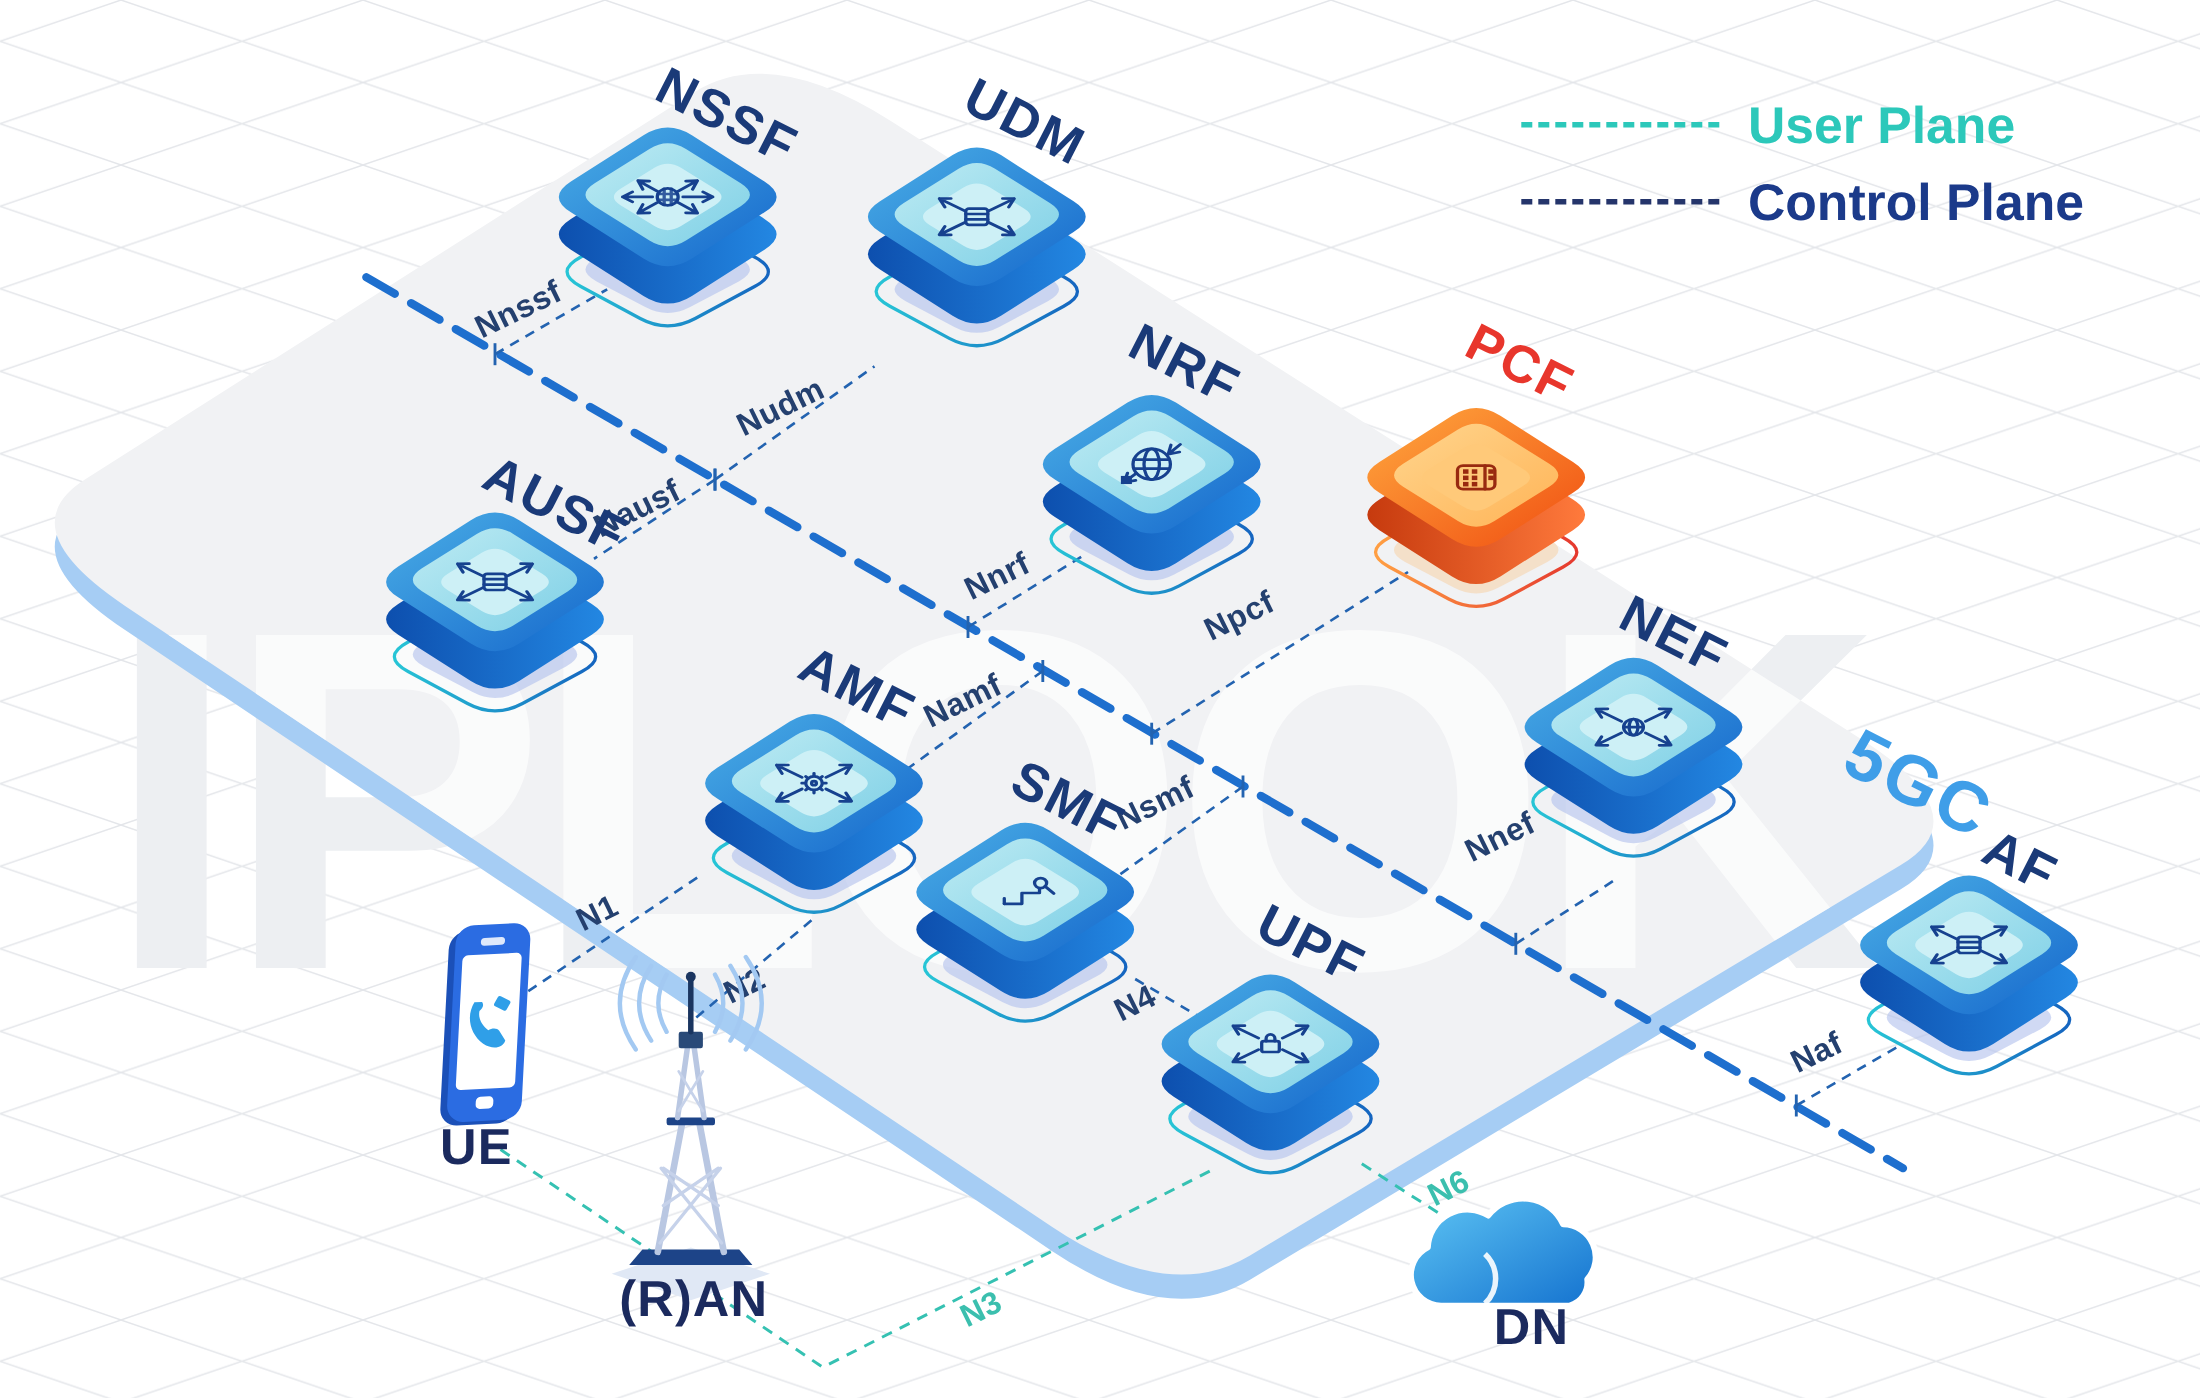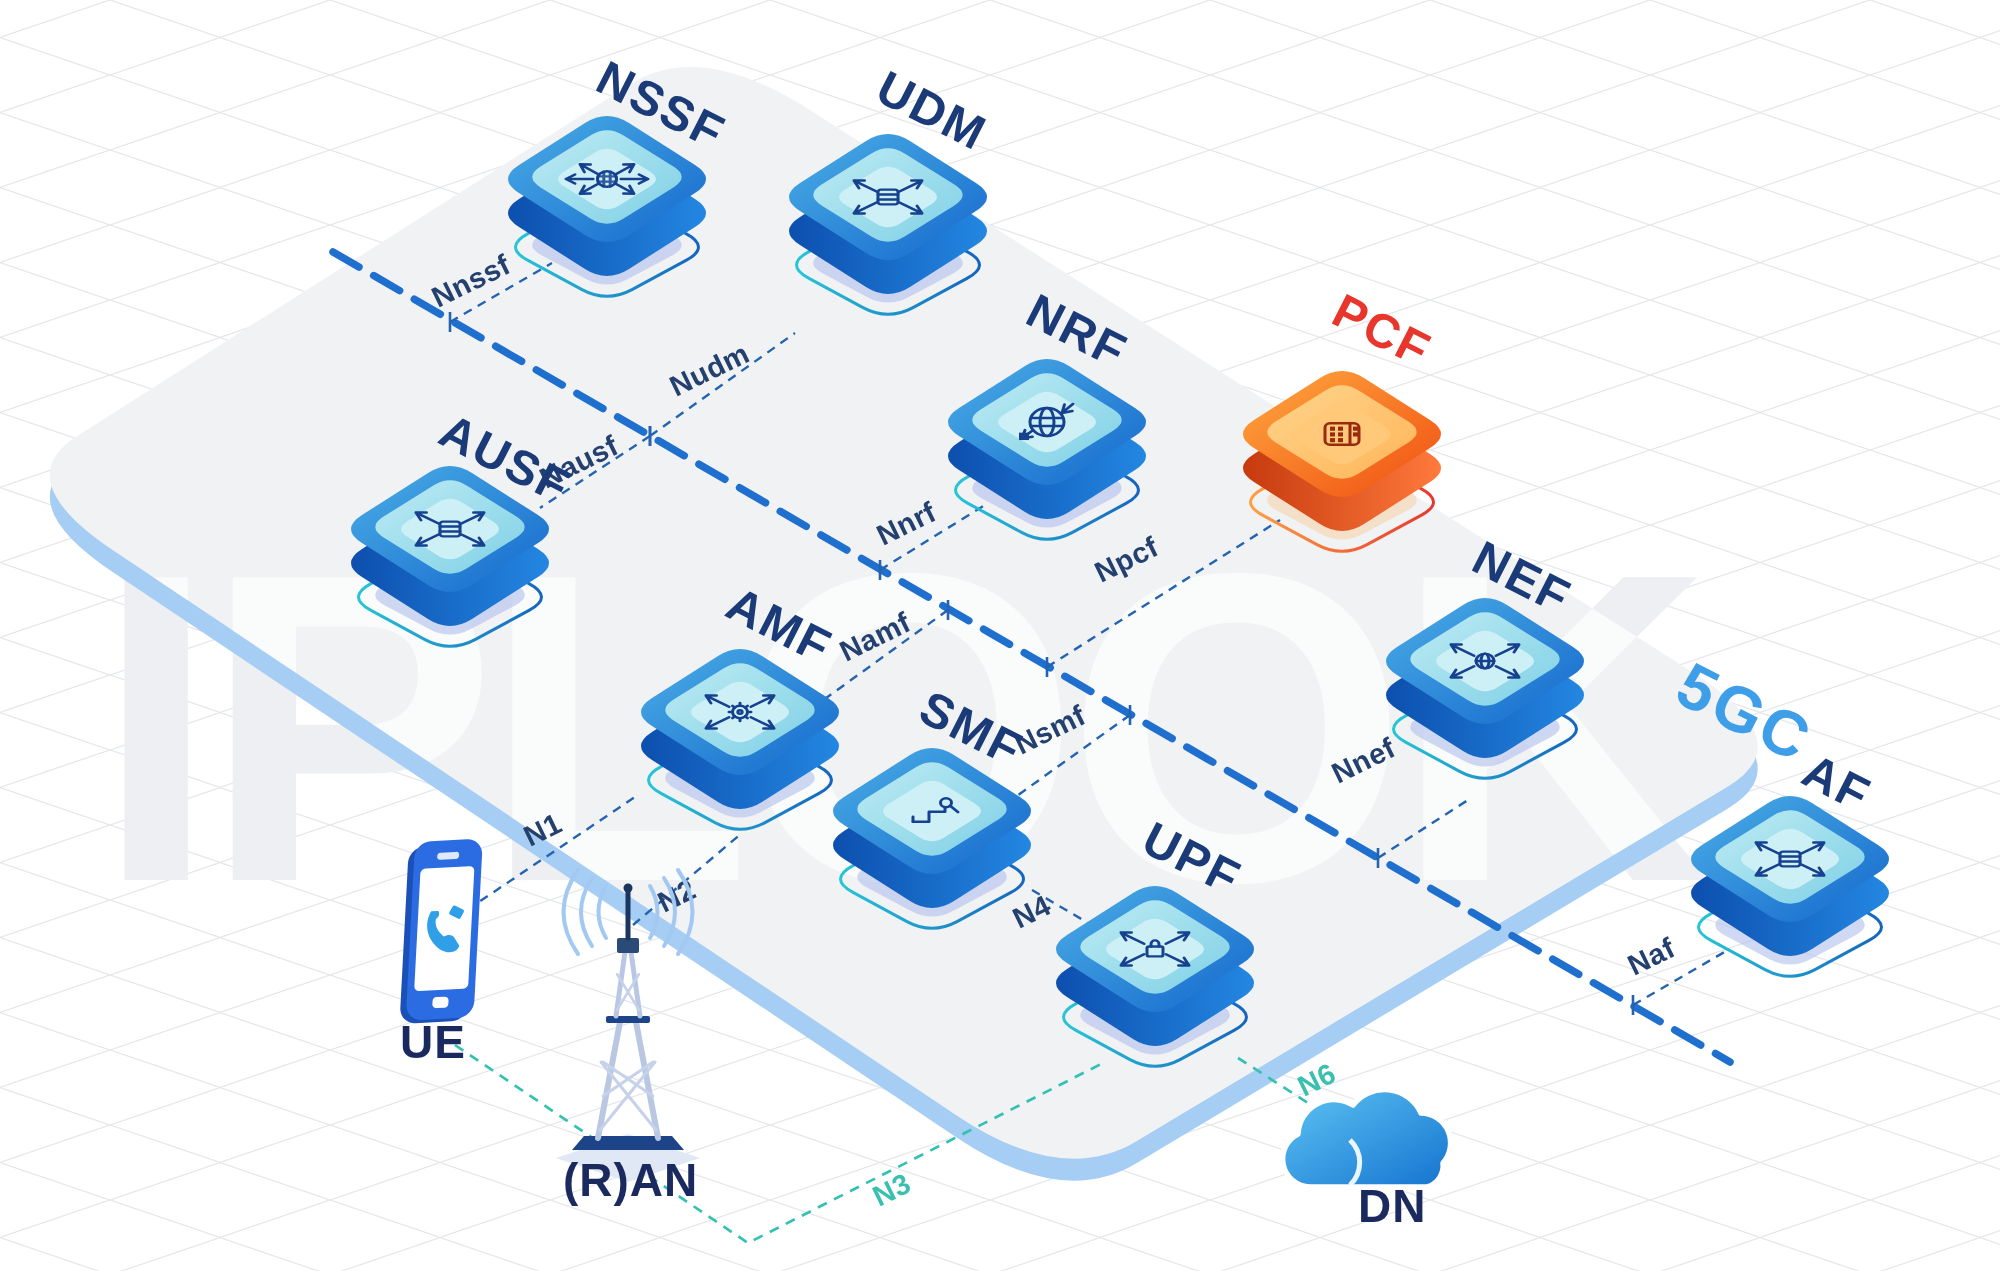--- a/index.html
+++ b/index.html
@@ -351,13 +351,23 @@
   <text class="dev" x="563" y="1196" fill="#1b2a5e">(R)AN</text>
 </g>
       <g>
   <g transform="translate(1380,1135)">
     <path d="M-70,52 a28,28 0 0 1 -12,-53 a36,36 0 0 1 55,-29 a40,40 0 0 1 68,8 a30,30 0 0 1 22,50 a22,22 0 0 1 -16,24 Z" fill="url(#cloudG)" stroke="#ffffff" stroke-width="5.5" stroke-linejoin="round"></path>
     <path d="M-30,50 a31,31 0 0 0 0,-45" fill="none" stroke="#ffffff" stroke-width="5" opacity=".9"></path>
   </g>
   <text class="dev" x="1358" y="1222" fill="#1b2a5e">DN</text>
 </g>
     </svg>
+  <div class="legend">
+    <div class="legend-row">
+      <span class="legend-dash" id="up-dash" style="border-top-color: rgb(44, 200, 186);"></span>
+      <span class="legend-label" id="up-label" style="color: rgb(44, 200, 186);">User Plane</span>
+    </div>
+    <div class="legend-row">
+      <span class="legend-dash" id="cp-dash" style="border-top-color: rgb(37, 53, 107);"></span>
+      <span class="legend-label" id="cp-label" style="color: rgb(27, 58, 138);">Control Plane</span>
+    </div>
+  </div>
 </div>
 
 </body></html>

